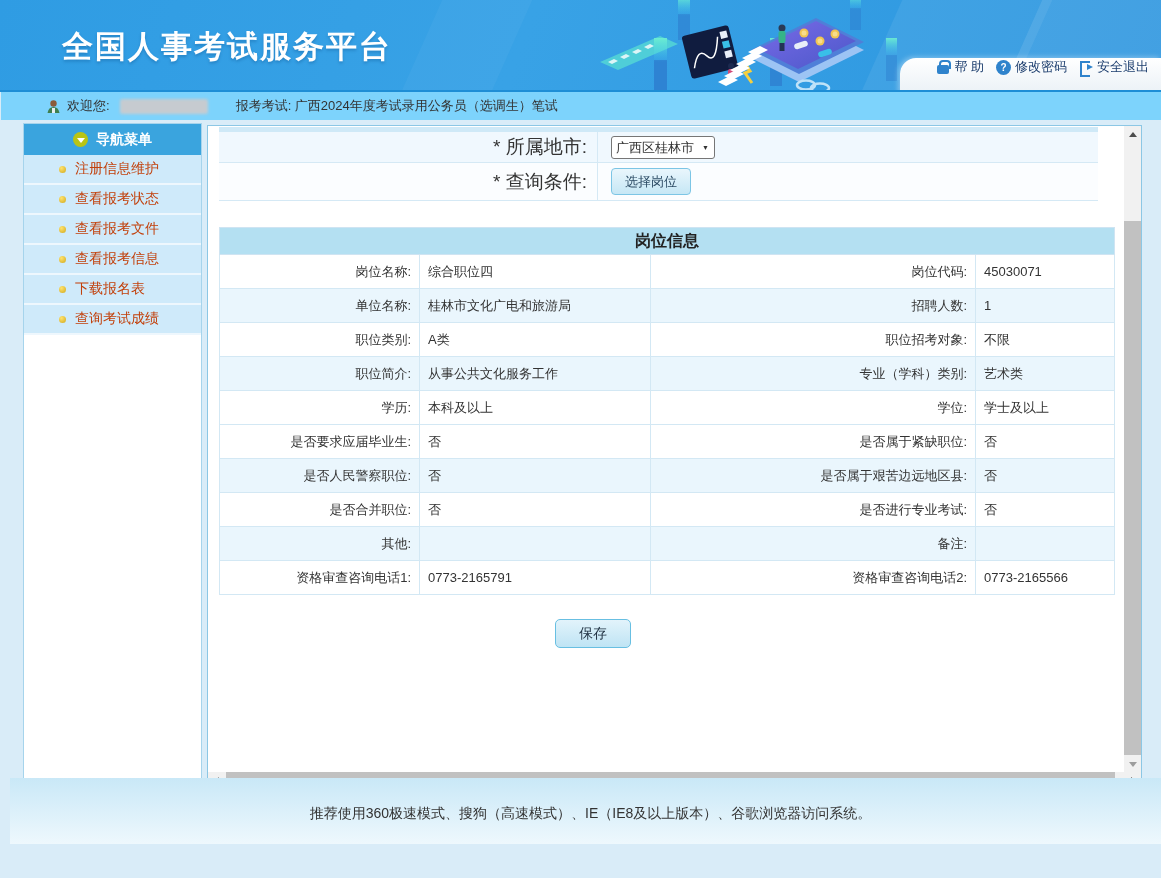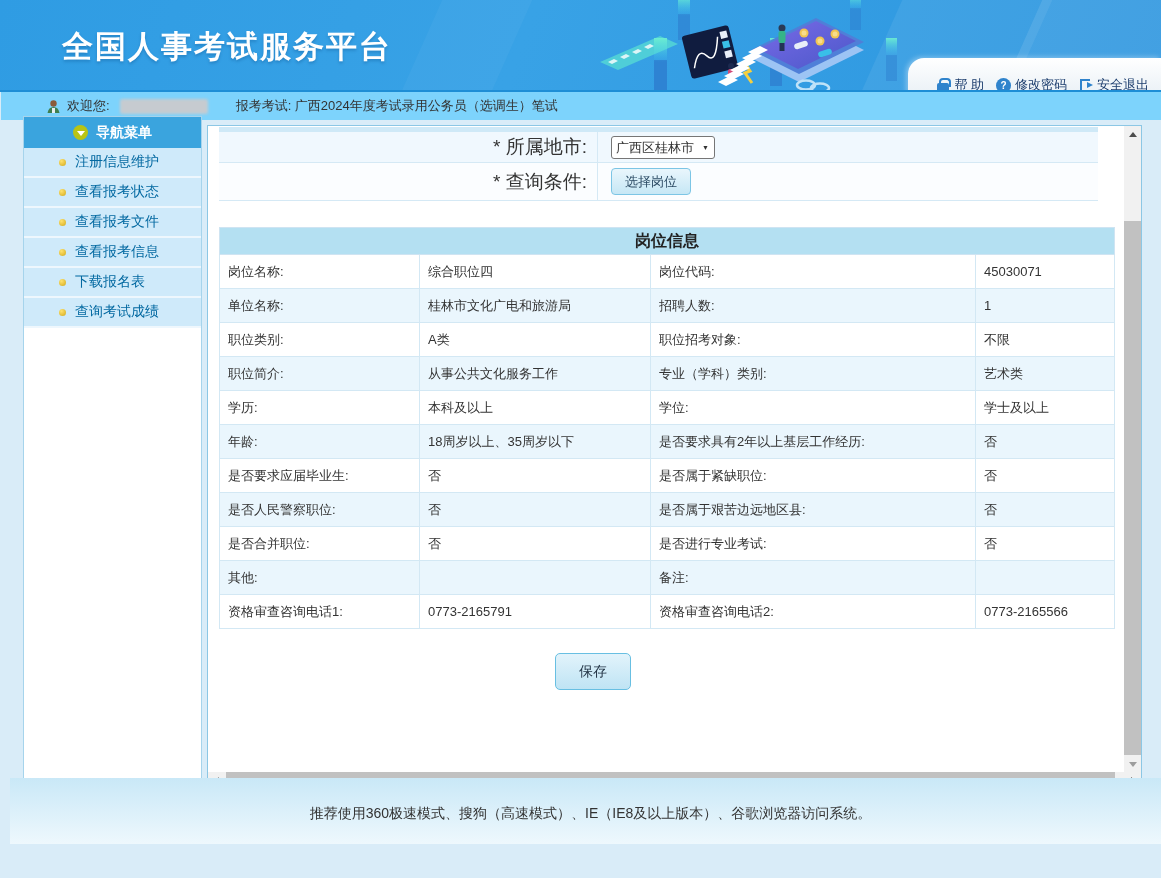--- a/index.html
+++ b/index.html
@@ -25,22 +25,22 @@
     position:absolute; left:62px; top:26px;
     color:#fff; font-size:31px; font-weight:bold; letter-spacing:2px;
     text-shadow:0 2px 3px rgba(0,60,120,.28);
   }
   .illus{ position:absolute; left:598px; top:0; }
   
   .quicklinks{
     position:absolute; right:0; top:58px; height:36px;
     background:linear-gradient(#ffffff,#eaf1f6);
     border-top-left-radius:16px;
-    display:flex; align-items:flex-end; gap:12px;
-    padding:0 12px 0 28px;
+    display:flex; align-items:flex-start; gap:12px;
+    padding:0 12px 0 36px;
     box-shadow:-2px -1px 5px rgba(255,255,255,.35);
   }
   .qlink{ display:flex; align-items:center; gap:4px; font-size:13px; color:#1d3e6e; cursor:pointer; text-decoration:none; }
   .ic-circle{ width:15px; height:15px; border-radius:50%; background:#2f83cc; color:#fff;
     font-size:10px; font-weight:bold; display:inline-flex; align-items:center; justify-content:center; }
   .ic-lock{ position:relative; width:14px; height:14px; display:inline-block; }
   .ic-lock::before{ content:""; position:absolute; left:3px; top:0; width:8px; height:7px;
     border:2px solid #2f83cc; border-bottom:none; border-radius:4px 4px 0 0; }
   .ic-lock::after{ content:""; position:absolute; left:1px; top:5px; width:12px; height:9px;
     background:#2f83cc; border-radius:2px; }
@@ -51,33 +51,33 @@
     border-left:6px solid #2f83cc; border-top:3px solid transparent; border-bottom:3px solid transparent; }
   
   .welcome{
     position:absolute; left:1px; top:92px; width:1161px; height:28px;
     background:#7dd3fc; display:flex; align-items:center; font-size:13px; color:#333;
   }
   .welcome .user-ic{ margin-left:45px; margin-right:6px; }
   .redacted{ width:88px; height:15px; background:#c6cbd0; border-radius:2px; filter:blur(1.5px); margin:0 28px 0 10px; }
   
   .sidebar{
-    position:absolute; left:23px; top:116px; width:179px; height:665px;
+    position:absolute; left:23px; top:123px; width:179px; height:665px;
     background:#fff; border:1px solid #a6d4ec;
   }
   .nav-header{
     height:31px; background:#3aa4de; color:#fff; font-weight:bold; font-size:14px;
     display:flex; align-items:center; justify-content:center; gap:8px;
   }
   .nav-icon{ width:15px; height:15px; border-radius:50%; background:#b9c414;
     display:inline-flex; align-items:center; justify-content:center; }
   .nav-icon::after{ content:""; border-left:4px solid transparent; border-right:4px solid transparent; border-top:5px solid #fff; margin-top:1px; }
   .nav-item{
     height:30px; background:#cfeafa; border-bottom:2px solid #eef7fd;
-    display:flex; align-items:center; font-size:14px; color:#0369a1; cursor:pointer;
+    display:flex; align-items:center; font-size:14px; color:#c2410c; cursor:pointer;
   }
   .bullet{ width:7px; height:7px; border-radius:50%;
     background:radial-gradient(circle at 35% 30%, #ffe36e, #d2a91c);
     margin:0 9px 0 35px; flex:0 0 auto; }
   
   .content{
     position:absolute; left:207px; top:125px; width:935px; height:665px;
     background:#fff; border:1px solid #8cc7e5;
   }
   .scroll-area{ position:absolute; left:0; top:0; right:17px; bottom:17px; overflow:hidden; }
@@ -110,25 +110,25 @@
   table.pos{
     margin-left:11px; width:895px; border-collapse:collapse; table-layout:fixed;
     font-size:13px; color:#333;
   }
   table.pos th.tbl-title{
     background:#b4e0f2; height:27px; font-size:16px; font-weight:bold; color:#222;
     border:1px solid #cfe4f2; text-align:center;
   }
   table.pos td{ border:1px solid #d3e8f4; height:34px; padding:0 8px; background:#fff; }
   table.pos tr.alt td{ background:#eaf6fd; }
-  td.lbl{ }
+  td.lbl{ text-align:right; }
   td.val{ text-align:left; }
   .save-wrap{ margin:24px 0 0 347px; }
   .btn-save{
-    width:76px; height:37px; font-size:14px; color:#223344;
+    width:76px; height:29px; font-size:14px; color:#223344;
     background:linear-gradient(#e2f3fb,#bfe4f4);
     border:1px solid #68bfe2; border-radius:5px; cursor:pointer;
     font-family:"Liberation Sans", sans-serif;
   }
   
   .vscroll{ position:absolute; top:0; right:0; width:17px; bottom:17px; background:#f1f1f1; }
   .v-up{ position:absolute; top:0; left:0; width:17px; height:16px; display:flex; align-items:center; justify-content:center; cursor:pointer; }
   .v-up::after{ content:""; border-left:4px solid transparent; border-right:4px solid transparent; border-bottom:5px solid #4d4d4d; }
   .v-thumb{ position:absolute; left:0; right:0; top:95px; bottom:17px; background:#c1c1c1; cursor:pointer; }
   .v-down{ position:absolute; bottom:0; left:0; width:17px; height:16px; display:flex; align-items:center; justify-content:center; cursor:pointer; }
@@ -347,26 +347,20 @@
             <td class="val">从事公共文化服务工作</td>
             <td class="lbl">专业（学科）类别:</td>
             <td class="val">艺术类</td>
           </tr>
           <tr>
             <td class="lbl">学历:</td>
             <td class="val">本科及以上</td>
             <td class="lbl">学位:</td>
             <td class="val">学士及以上</td>
           </tr>
-          <tr class="alt">
-            <td class="lbl">年龄:</td>
-            <td class="val">18周岁以上、35周岁以下</td>
-            <td class="lbl">是否要求具有2年以上基层工作经历:</td>
-            <td class="val">否</td>
-          </tr>
           <tr>
             <td class="lbl">是否要求应届毕业生:</td>
             <td class="val">否</td>
             <td class="lbl">是否属于紧缺职位:</td>
             <td class="val">否</td>
           </tr>
           <tr class="alt">
             <td class="lbl">是否人民警察职位:</td>
             <td class="val">否</td>
             <td class="lbl">是否属于艰苦边远地区县:</td>

